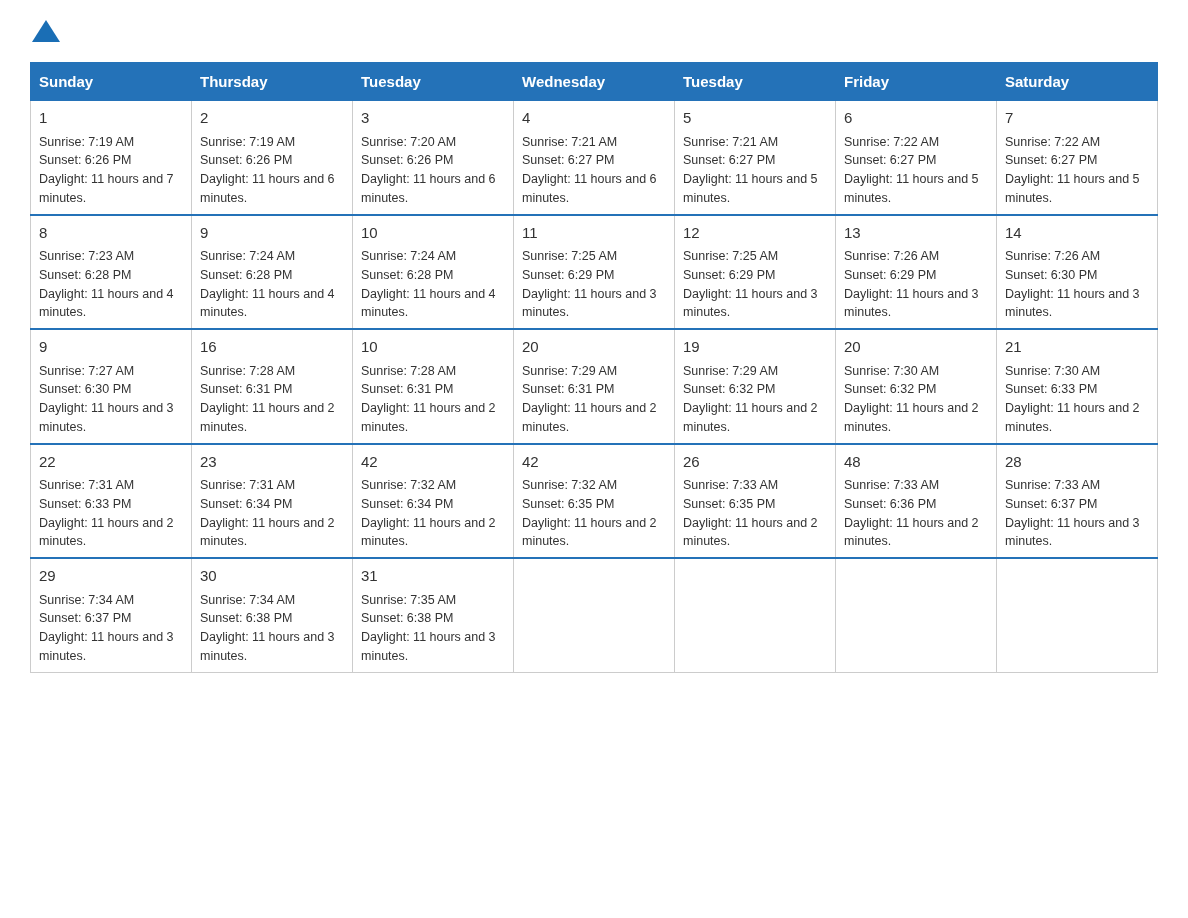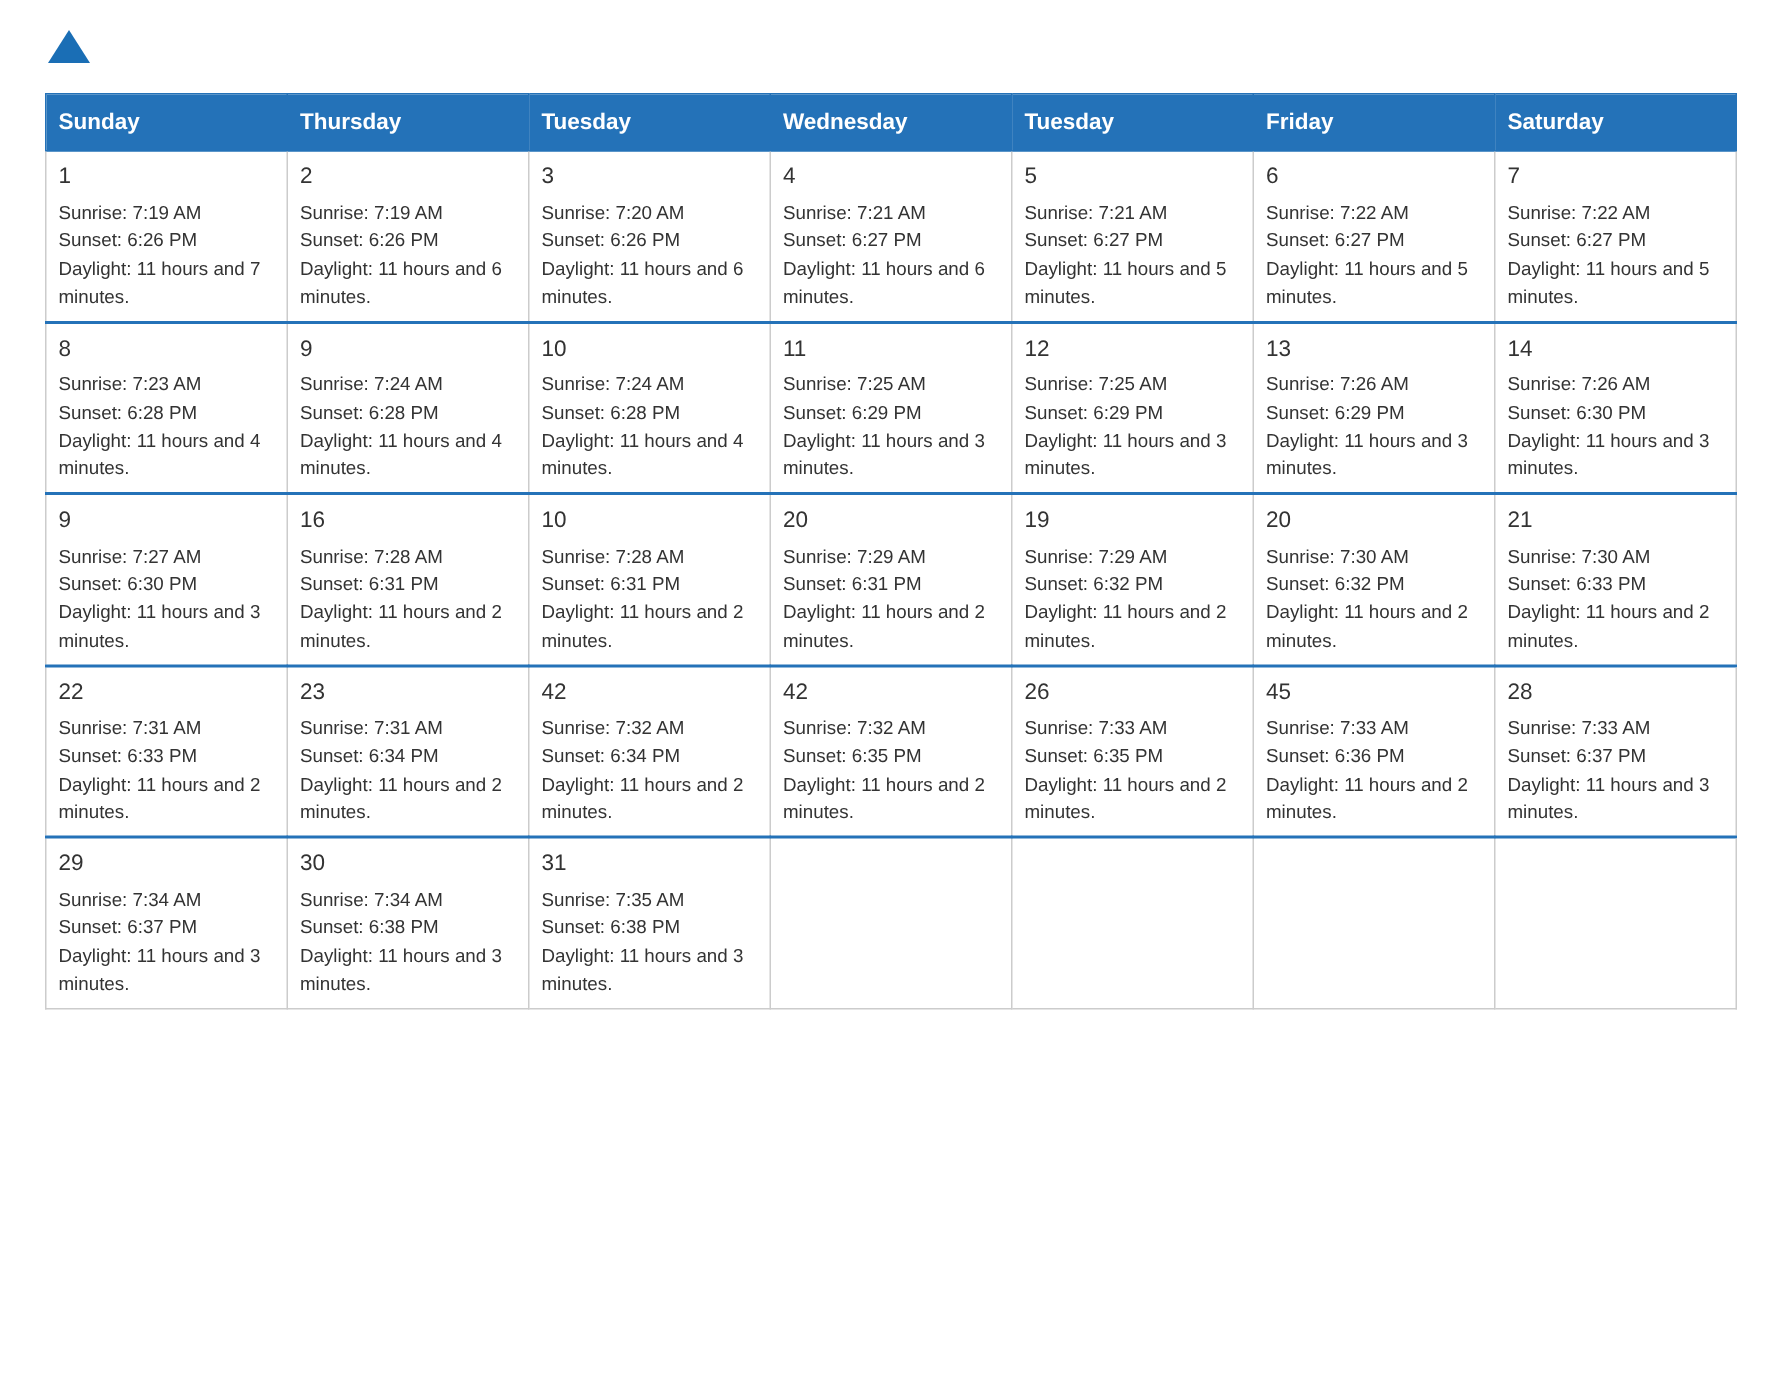--- a/index.html
+++ b/index.html
@@ -152,21 +152,21 @@
         <td><span class="day-num">19</span>Sunrise: 7:29 AM<br>Sunset: 6:32 PM<br>Daylight: 11 hours and 2 minutes.</td>
         <td><span class="day-num">20</span>Sunrise: 7:30 AM<br>Sunset: 6:32 PM<br>Daylight: 11 hours and 2 minutes.</td>
         <td><span class="day-num">21</span>Sunrise: 7:30 AM<br>Sunset: 6:33 PM<br>Daylight: 11 hours and 2 minutes.</td>
       </tr>
       <tr>
         <td><span class="day-num">22</span>Sunrise: 7:31 AM<br>Sunset: 6:33 PM<br>Daylight: 11 hours and 2 minutes.</td>
         <td><span class="day-num">23</span>Sunrise: 7:31 AM<br>Sunset: 6:34 PM<br>Daylight: 11 hours and 2 minutes.</td>
         <td><span class="day-num">42</span>Sunrise: 7:32 AM<br>Sunset: 6:34 PM<br>Daylight: 11 hours and 2 minutes.</td>
         <td><span class="day-num">42</span>Sunrise: 7:32 AM<br>Sunset: 6:35 PM<br>Daylight: 11 hours and 2 minutes.</td>
         <td><span class="day-num">26</span>Sunrise: 7:33 AM<br>Sunset: 6:35 PM<br>Daylight: 11 hours and 2 minutes.</td>
-        <td><span class="day-num">45</span>Sunrise: 7:33 AM<br>Sunset: 6:36 PM<br>Daylight: 11 hours and 2 minutes.</td>
+        <td><span class="day-num">48</span>Sunrise: 7:33 AM<br>Sunset: 6:36 PM<br>Daylight: 11 hours and 2 minutes.</td>
         <td><span class="day-num">28</span>Sunrise: 7:33 AM<br>Sunset: 6:37 PM<br>Daylight: 11 hours and 3 minutes.</td>
       </tr>
       <tr>
         <td><span class="day-num">29</span>Sunrise: 7:34 AM<br>Sunset: 6:37 PM<br>Daylight: 11 hours and 3 minutes.</td>
         <td><span class="day-num">30</span>Sunrise: 7:34 AM<br>Sunset: 6:38 PM<br>Daylight: 11 hours and 3 minutes.</td>
         <td><span class="day-num">31</span>Sunrise: 7:35 AM<br>Sunset: 6:38 PM<br>Daylight: 11 hours and 3 minutes.</td>
         <td class="empty"></td>
         <td class="empty"></td>
         <td class="empty"></td>
         <td class="empty"></td>

